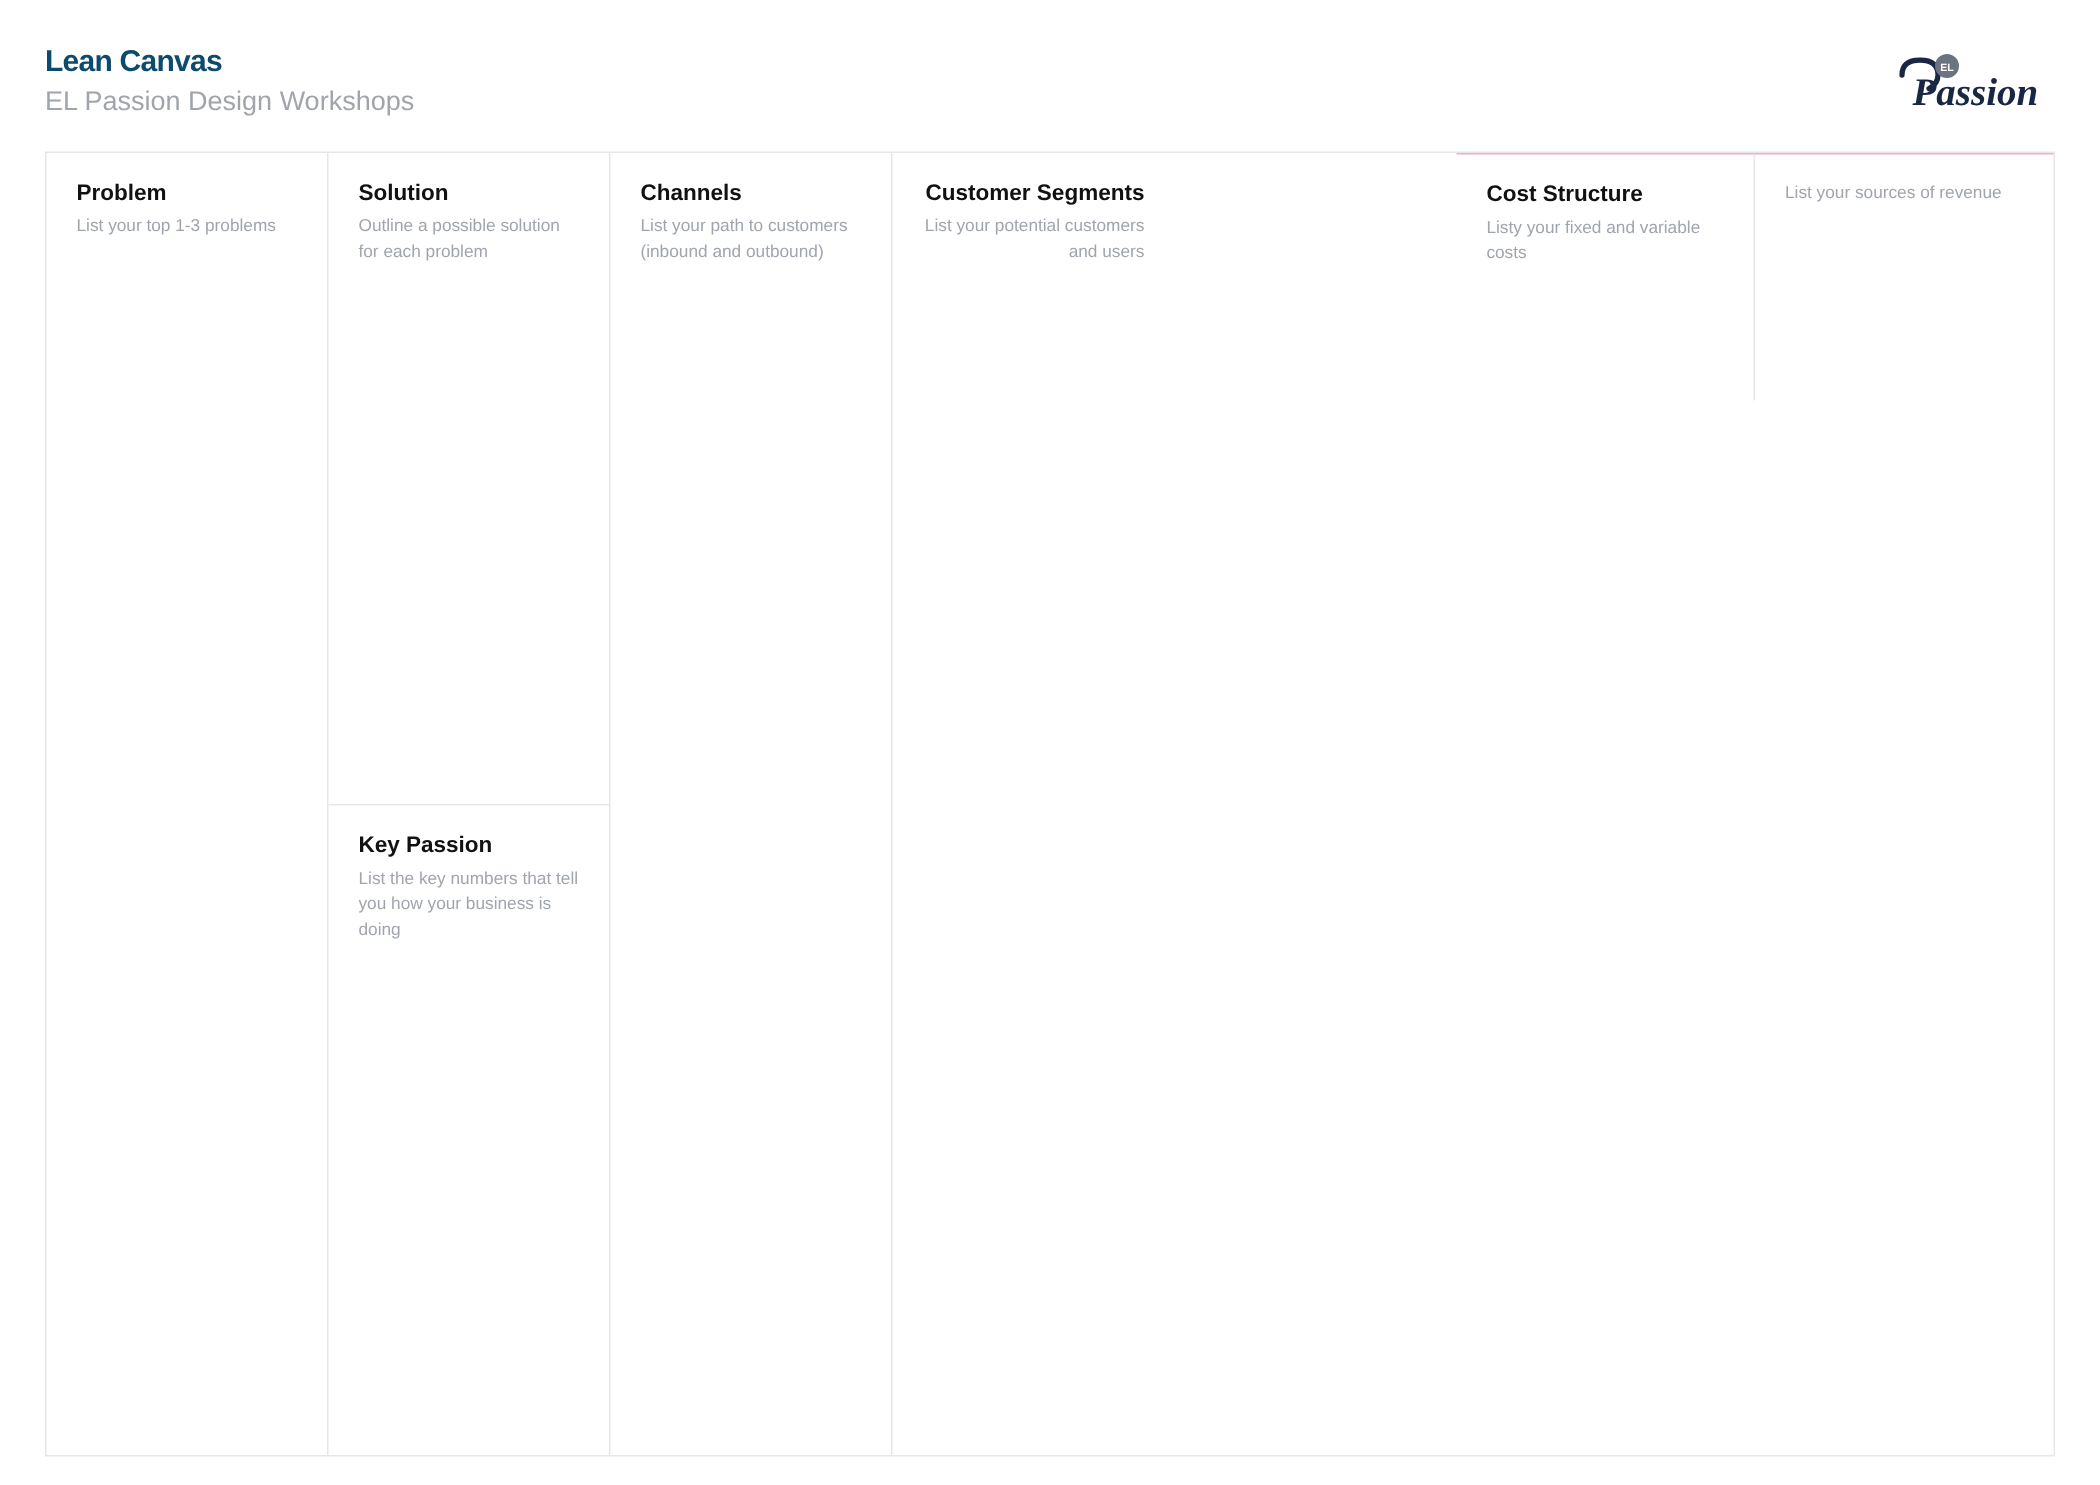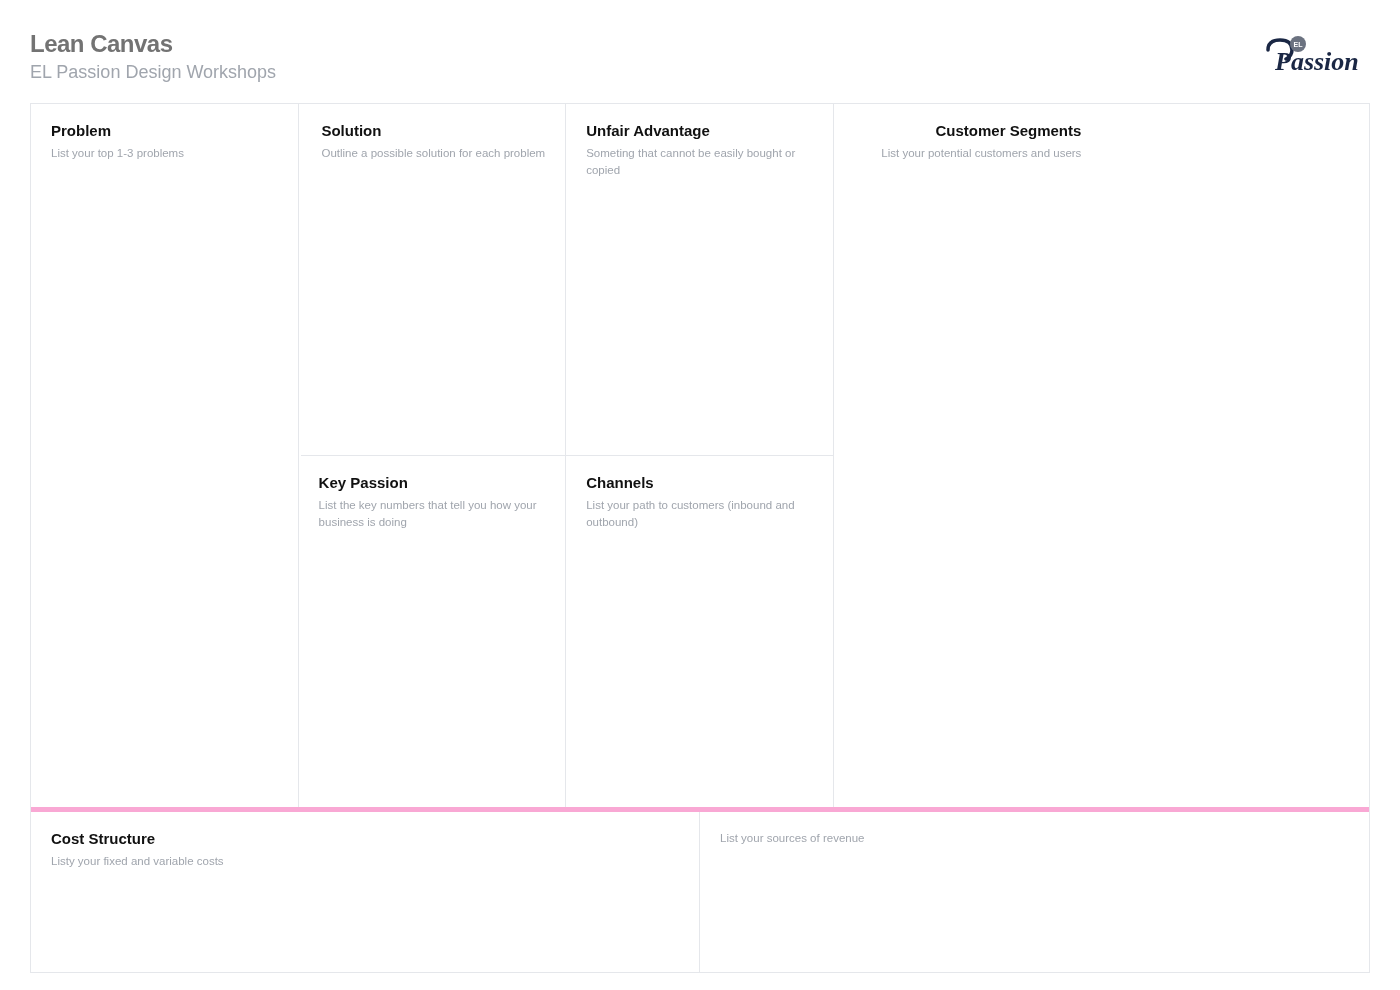--- a/index.html
+++ b/index.html
@@ -17,39 +17,38 @@
     .header {
       display: flex;
       justify-content: space-between;
       align-items: flex-start;
       margin-bottom: 20px;
     }
     .header-left {
       flex: 1;
     }
     .title {
-      font-size: 24px;
+      font-size: 20px;
       font-weight: 800;
-      color: #737373;
+      color: #0c4a6e;
       letter-spacing: -0.5px;
     }
     .subtitle {
       font-size: 18px;
       color: #a0a5ad;
       margin-top: 4px;
       font-weight: 400;
     }
     .logo {
       margin-top: 2px;
     }
     .canvas {
       border: 1px solid #e5e7eb;
       height: 870px;
       display: flex;
-      flex-direction: column;
     }
     .top-section {
       display: flex;
       flex: 1;
     }
     .col {
       border-right: 1px solid #e5e7eb;
       display: flex;
       flex-direction: column;
     }
@@ -77,21 +76,21 @@
     }
     .cell-desc {
       font-size: 11.5px;
       color: #a0a5ad;
       line-height: 1.5;
       font-family: Liberation Sans, sans-serif;
     }
     .bottom-section {
       display: flex;
       height: 165px;
-      border-top: 5px solid #f9a8d4;
+      border-top: 1px solid #f9a8d4;
     }
     .bottom-cell {
       width: 50%;
       padding: 18px 20px;
     }
     .bottom-cell:first-child {
       border-right: 1px solid #e5e7eb;
     }
   </style>
 </head>
@@ -130,24 +129,20 @@
         <div class="cell-desc">Outline a possible solution for each problem</div>
       </div>
       <div class="cell">
         <div class="cell-title">Key Passion</div>
         <div class="cell-desc">List the key numbers that tell you how your business is doing</div>
       </div>
     </div>
 
 
     <div class="col col-4">
-      <div class="cell cell-half-top">
-        <div class="cell-title">Unfair Advantage</div>
-        <div class="cell-desc">Someting that cannot be easily bought or copied</div>
-      </div>
       <div class="cell">
         <div class="cell-title">Channels</div>
         <div class="cell-desc">List your path to customers (inbound and outbound)</div>
       </div>
     </div>
 
     <div class="col col-5">
       <div class="cell">
         <div class="cell-title">Customer Segments</div>
         <div class="cell-desc">List your potential customers and users</div>

